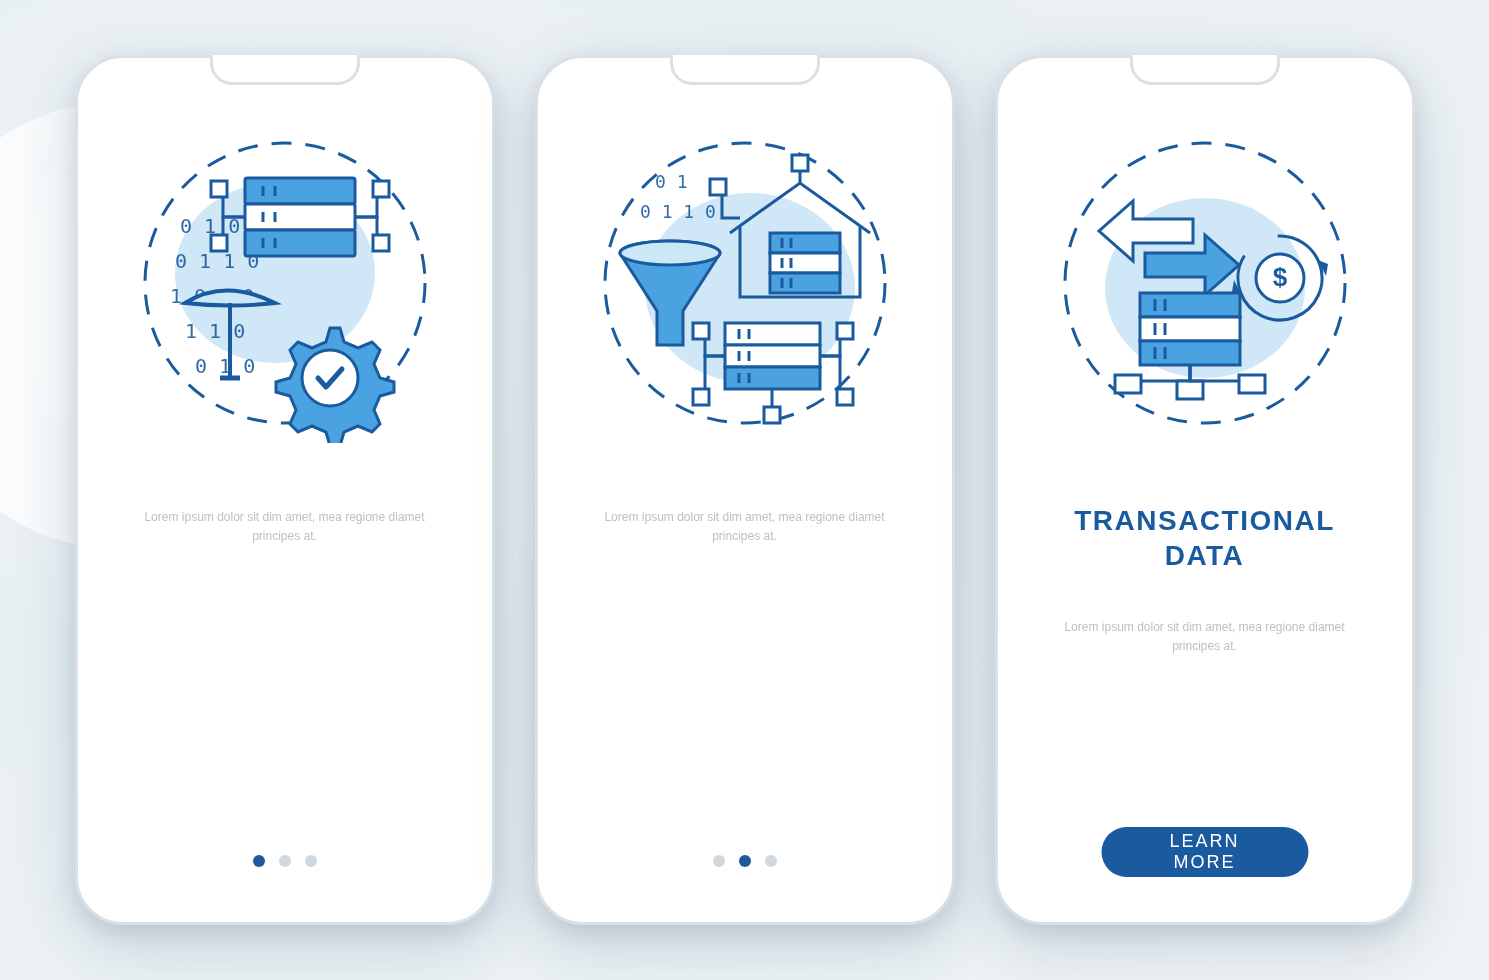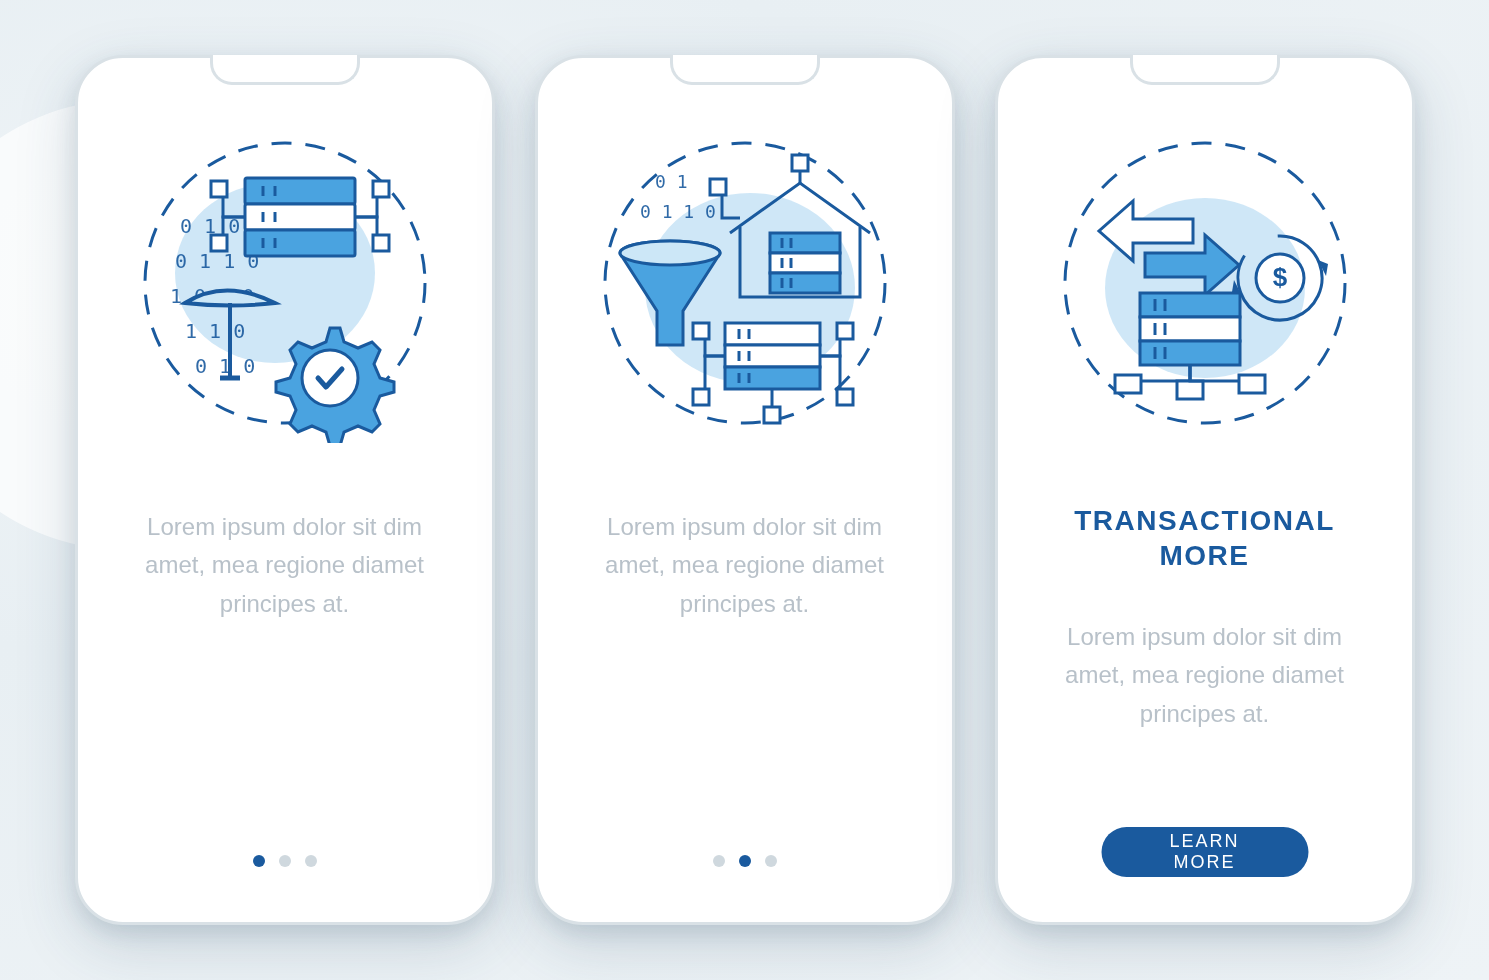--- a/index.html
+++ b/index.html
@@ -74,21 +74,21 @@
     line-height: 1.25;
     margin-top: 30px;
     padding: 0 30px;
     min-height: 80px;
     display: flex;
     align-items: center;
     justify-content: center;
   }
   .desc {
     color: #b8c1c9;
-    font-size: 24px;
+    font-size: 12px;
     text-align: center;
     line-height: 1.6;
     margin-top: 40px;
     padding: 0 40px;
   }
   .dots {
     position: absolute;
     bottom: 55px;
     left: 50%;
     transform: translateX(-50%);
@@ -292,18 +292,18 @@
         <g stroke="#1a5a9e" stroke-width="3" fill="#ffffff">
           <path d="M145 242 v16 h-50" fill="none"></path>
             <rect x="70" y="252" width="26" height="18"></rect>
           <path d="M145 242 v16" fill="none"></path>
             <rect x="132" y="258" width="26" height="18"></rect>
           <path d="M145 242 v16 h50" fill="none"></path>
             <rect x="194" y="252" width="26" height="18"></rect>
         </g>
       </svg>
     </div>
-    <div class="title">TRANSACTIONAL MORE</div>
+    <div class="title">TRANSACTIONAL DATA</div>
     <div class="desc">Lorem ipsum dolor sit dim amet, mea regione diamet principes at.</div>
     <button class="cta-btn">LEARN MORE</button>
   </div>
 
 </div>
 
 </body></html>

